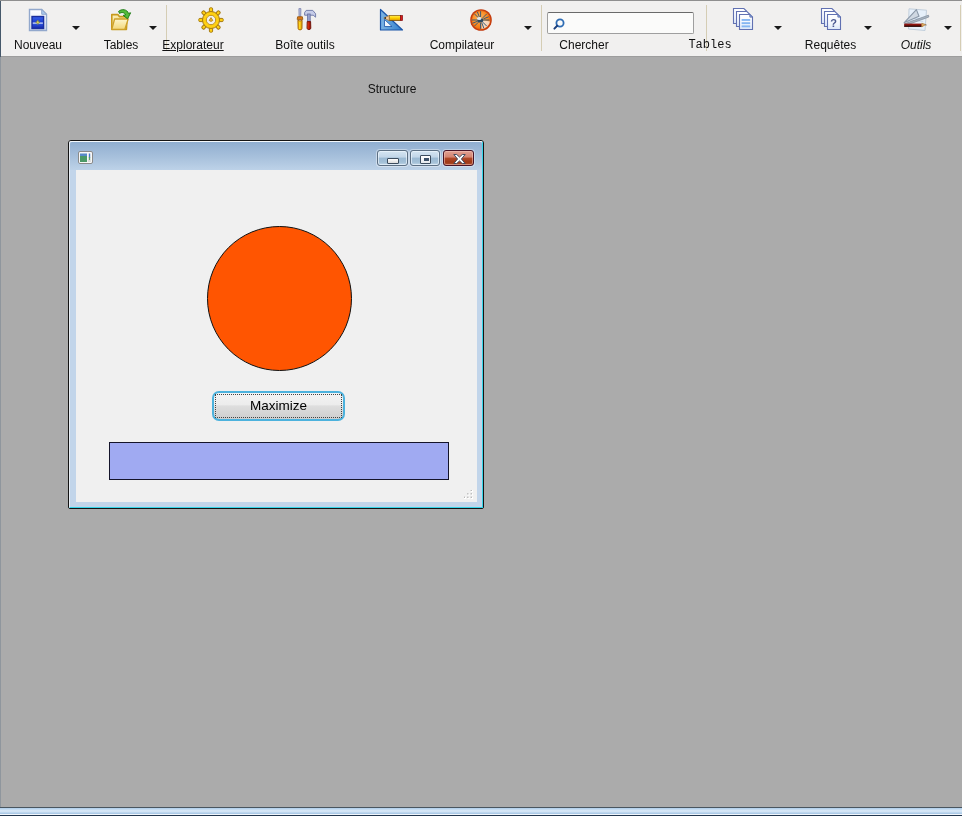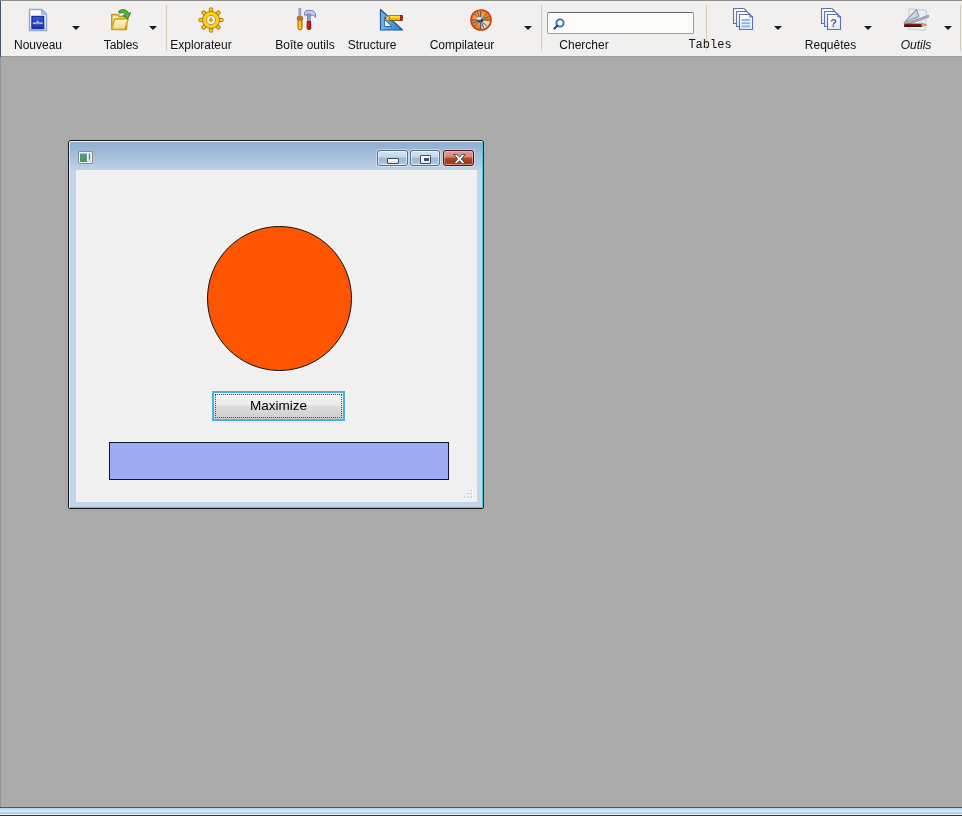--- a/index.html
+++ b/index.html
@@ -41,21 +41,21 @@
        background:linear-gradient(180deg,#d5e5f2 0%,#c2d6e8 44%,#9cbad3 50%,#a3c0d7 80%,#c0d6e7 100%);
        box-shadow:inset 0 0 0 1px rgba(240,248,255,0.65), 0 0 0 1px rgba(255,255,255,0.4);}
   #btnMin{left:307px;width:31px;}
   #btnMax{left:340px;width:30px;}
   #btnClose{left:373px;width:31px;border:1px solid #491325;
        background:linear-gradient(180deg,#e1a093 0%,#d48470 44%,#b2492a 50%,#9e3918 78%,#b04e2c 100%);
        box-shadow:inset 0 0 0 1px rgba(246,200,190,0.55), 0 0 0 1px rgba(255,255,255,0.35);}
   
   #circle{left:131px;top:56px;width:143px;height:143px;border-radius:50%;
           background:#ff5501;border:1px solid #101010;}
-  #maxbtn{left:136px;top:221px;width:133px;height:30px;border:2px solid #4cb2dd;border-radius:0;
+  #maxbtn{left:136px;top:221px;width:133px;height:30px;border:2px solid #4cb2dd;border-radius:7px;
           background:linear-gradient(180deg,#f4f4f4 0%,#ececec 45%,#dedede 50%,#cecece 100%);
           box-sizing:border-box;}
   #maxbtnFocus{left:1px;top:1px;right:1px;bottom:1px;border:1px dotted #444;}
   #maxbtnTxt{left:0;right:0;top:5px;text-align:center;font-size:13.5px;color:#000;}
   #prect{left:33px;top:272px;width:338px;height:36px;background:#a0aaf2;border:1px solid #14142a;}
 </style>
 </head>
 <body>
 <div class="abs" id="toolbar"></div>
 <div class="abs" id="ledge1"></div>
@@ -65,23 +65,23 @@
 <div class="abs" id="bs3"></div>
 <div class="abs" id="bs4"></div>
 
 <div class="abs sep" style="left:166px"></div>
 <div class="abs sep" style="left:541px"></div>
 <div class="abs sep" style="left:706px"></div>
 <div class="abs sep" style="left:960px"></div>
 
 <div class="abs tlabel" style="left:-2px;width:80px;">Nouveau</div>
 <div class="abs tlabel" style="left:81px;width:80px;">Tables</div>
-<div class="abs tlabel" style="left:161px;width:80px;">Explorateur</div>
+<div class="abs tlabel" style="left:153px;width:80px;text-decoration:underline;">Explorateur</div>
 <div class="abs tlabel" style="left:265px;width:80px;">Boîte outils</div>
-<div class="abs tlabel" style="left:332px;width:80px;">Structure</div>
+<div class="abs tlabel" style="left:352px;width:80px;margin-top:44px;">Structure</div>
 <div class="abs tlabel" style="left:422px;width:80px;">Compilateur</div>
 <div class="abs tlabel" style="left:544px;width:80px;">Chercher</div>
 <div class="abs tlabel" style="left:670px;width:80px;font-family:Liberation Mono, monospace;">Tables</div>
 <div class="abs tlabel" style="left:790px;width:81px;">Requêtes</div>
 <div class="abs tlabel" style="left:876px;width:80px;font-style:italic;">Outils</div>
 
 <div class="abs darr" style="left:72px"></div>
 <div class="abs darr" style="left:149px"></div>
 <div class="abs darr" style="left:524px"></div>
 <div class="abs darr" style="left:774px"></div>

